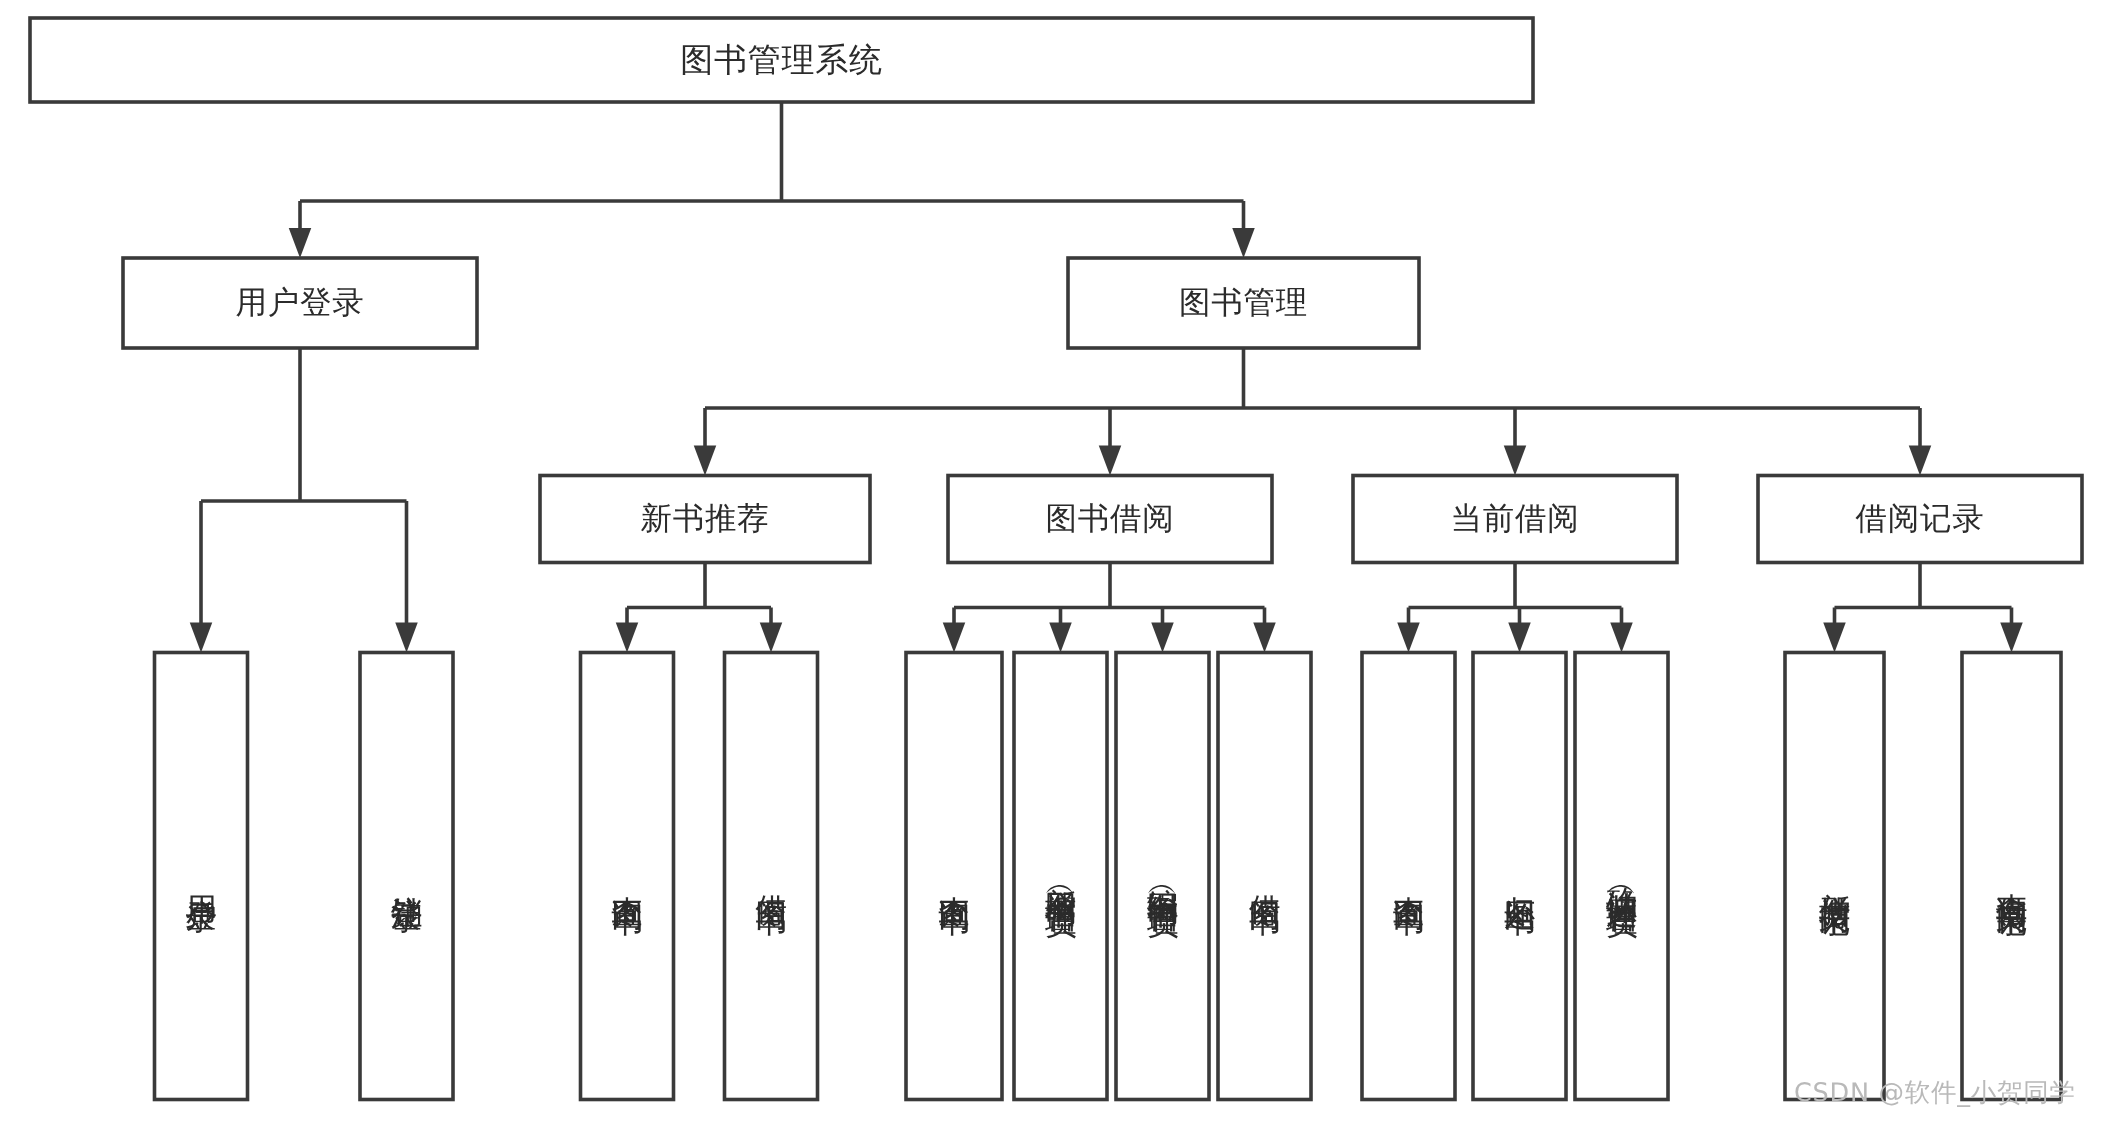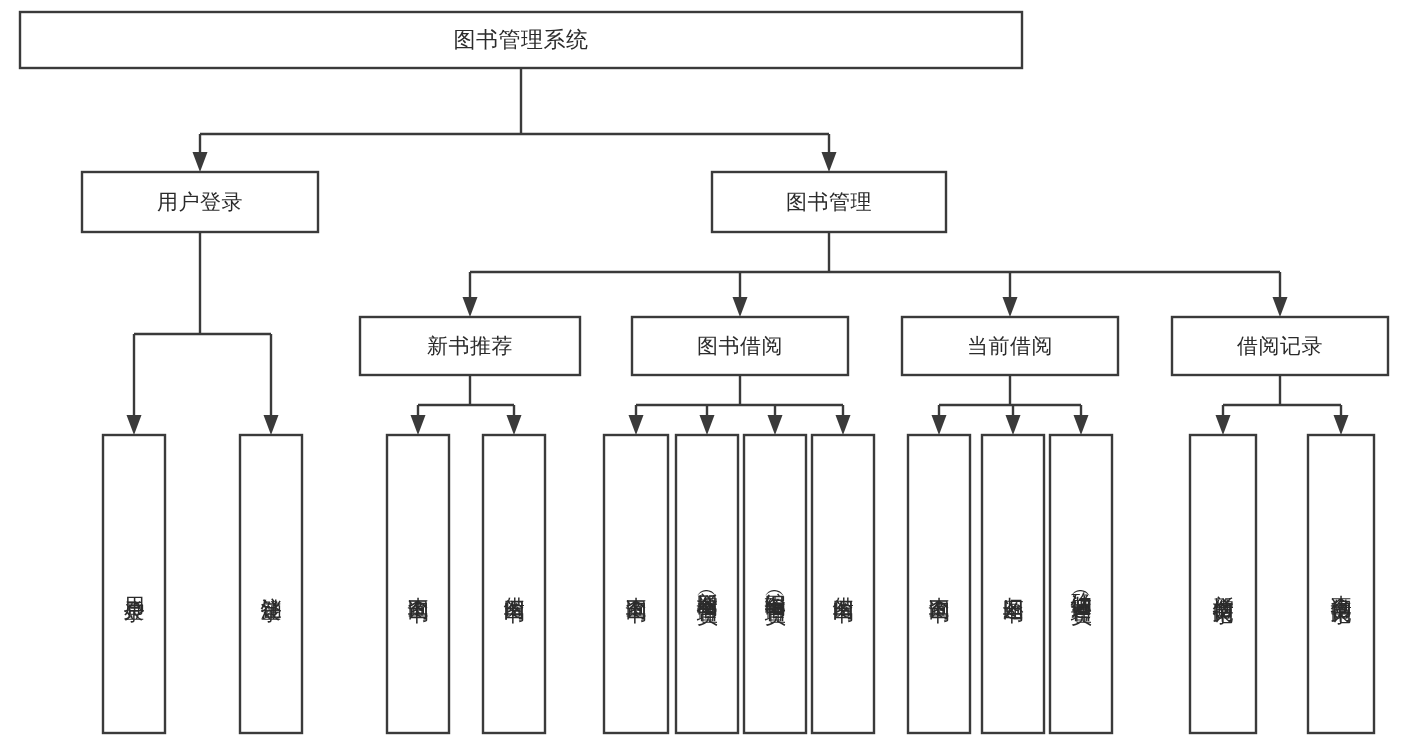--- a/index.html
+++ b/index.html
@@ -183,14 +183,15 @@
       <div class="leaf-label" style="left: 676px; top: 435px; width: 62px; height: 298px;">新增图书（管理员）</div>
       <div class="leaf-label" style="left: 744px; top: 435px; width: 62px; height: 298px;">编辑图书（管理员）</div>
       <div class="leaf-label" style="left: 812px; top: 435px; width: 62px; height: 298px;">借阅图书</div>
       <div class="leaf-label" style="left: 908px; top: 435px; width: 62px; height: 298px;">查询图书</div>
       <div class="leaf-label" style="left: 982px; top: 435px; width: 62px; height: 298px;">归还图书</div>
       <div class="leaf-label" style="left: 1050px; top: 435px; width: 62px; height: 298px;">确认归还（管理员）</div>
       <div class="leaf-label" style="left: 1190px; top: 435px; width: 66px; height: 298px;">新增借阅记录</div>
       <div class="leaf-label" style="left: 1308px; top: 435px; width: 66px; height: 298px;">查询借阅记录</div>
     </div>
 
+  <div class="watermark" style="left: 1196px; top: 717px;">CSDN @软件_小贺同学</div>
 
 </div>
 
 </body></html>

